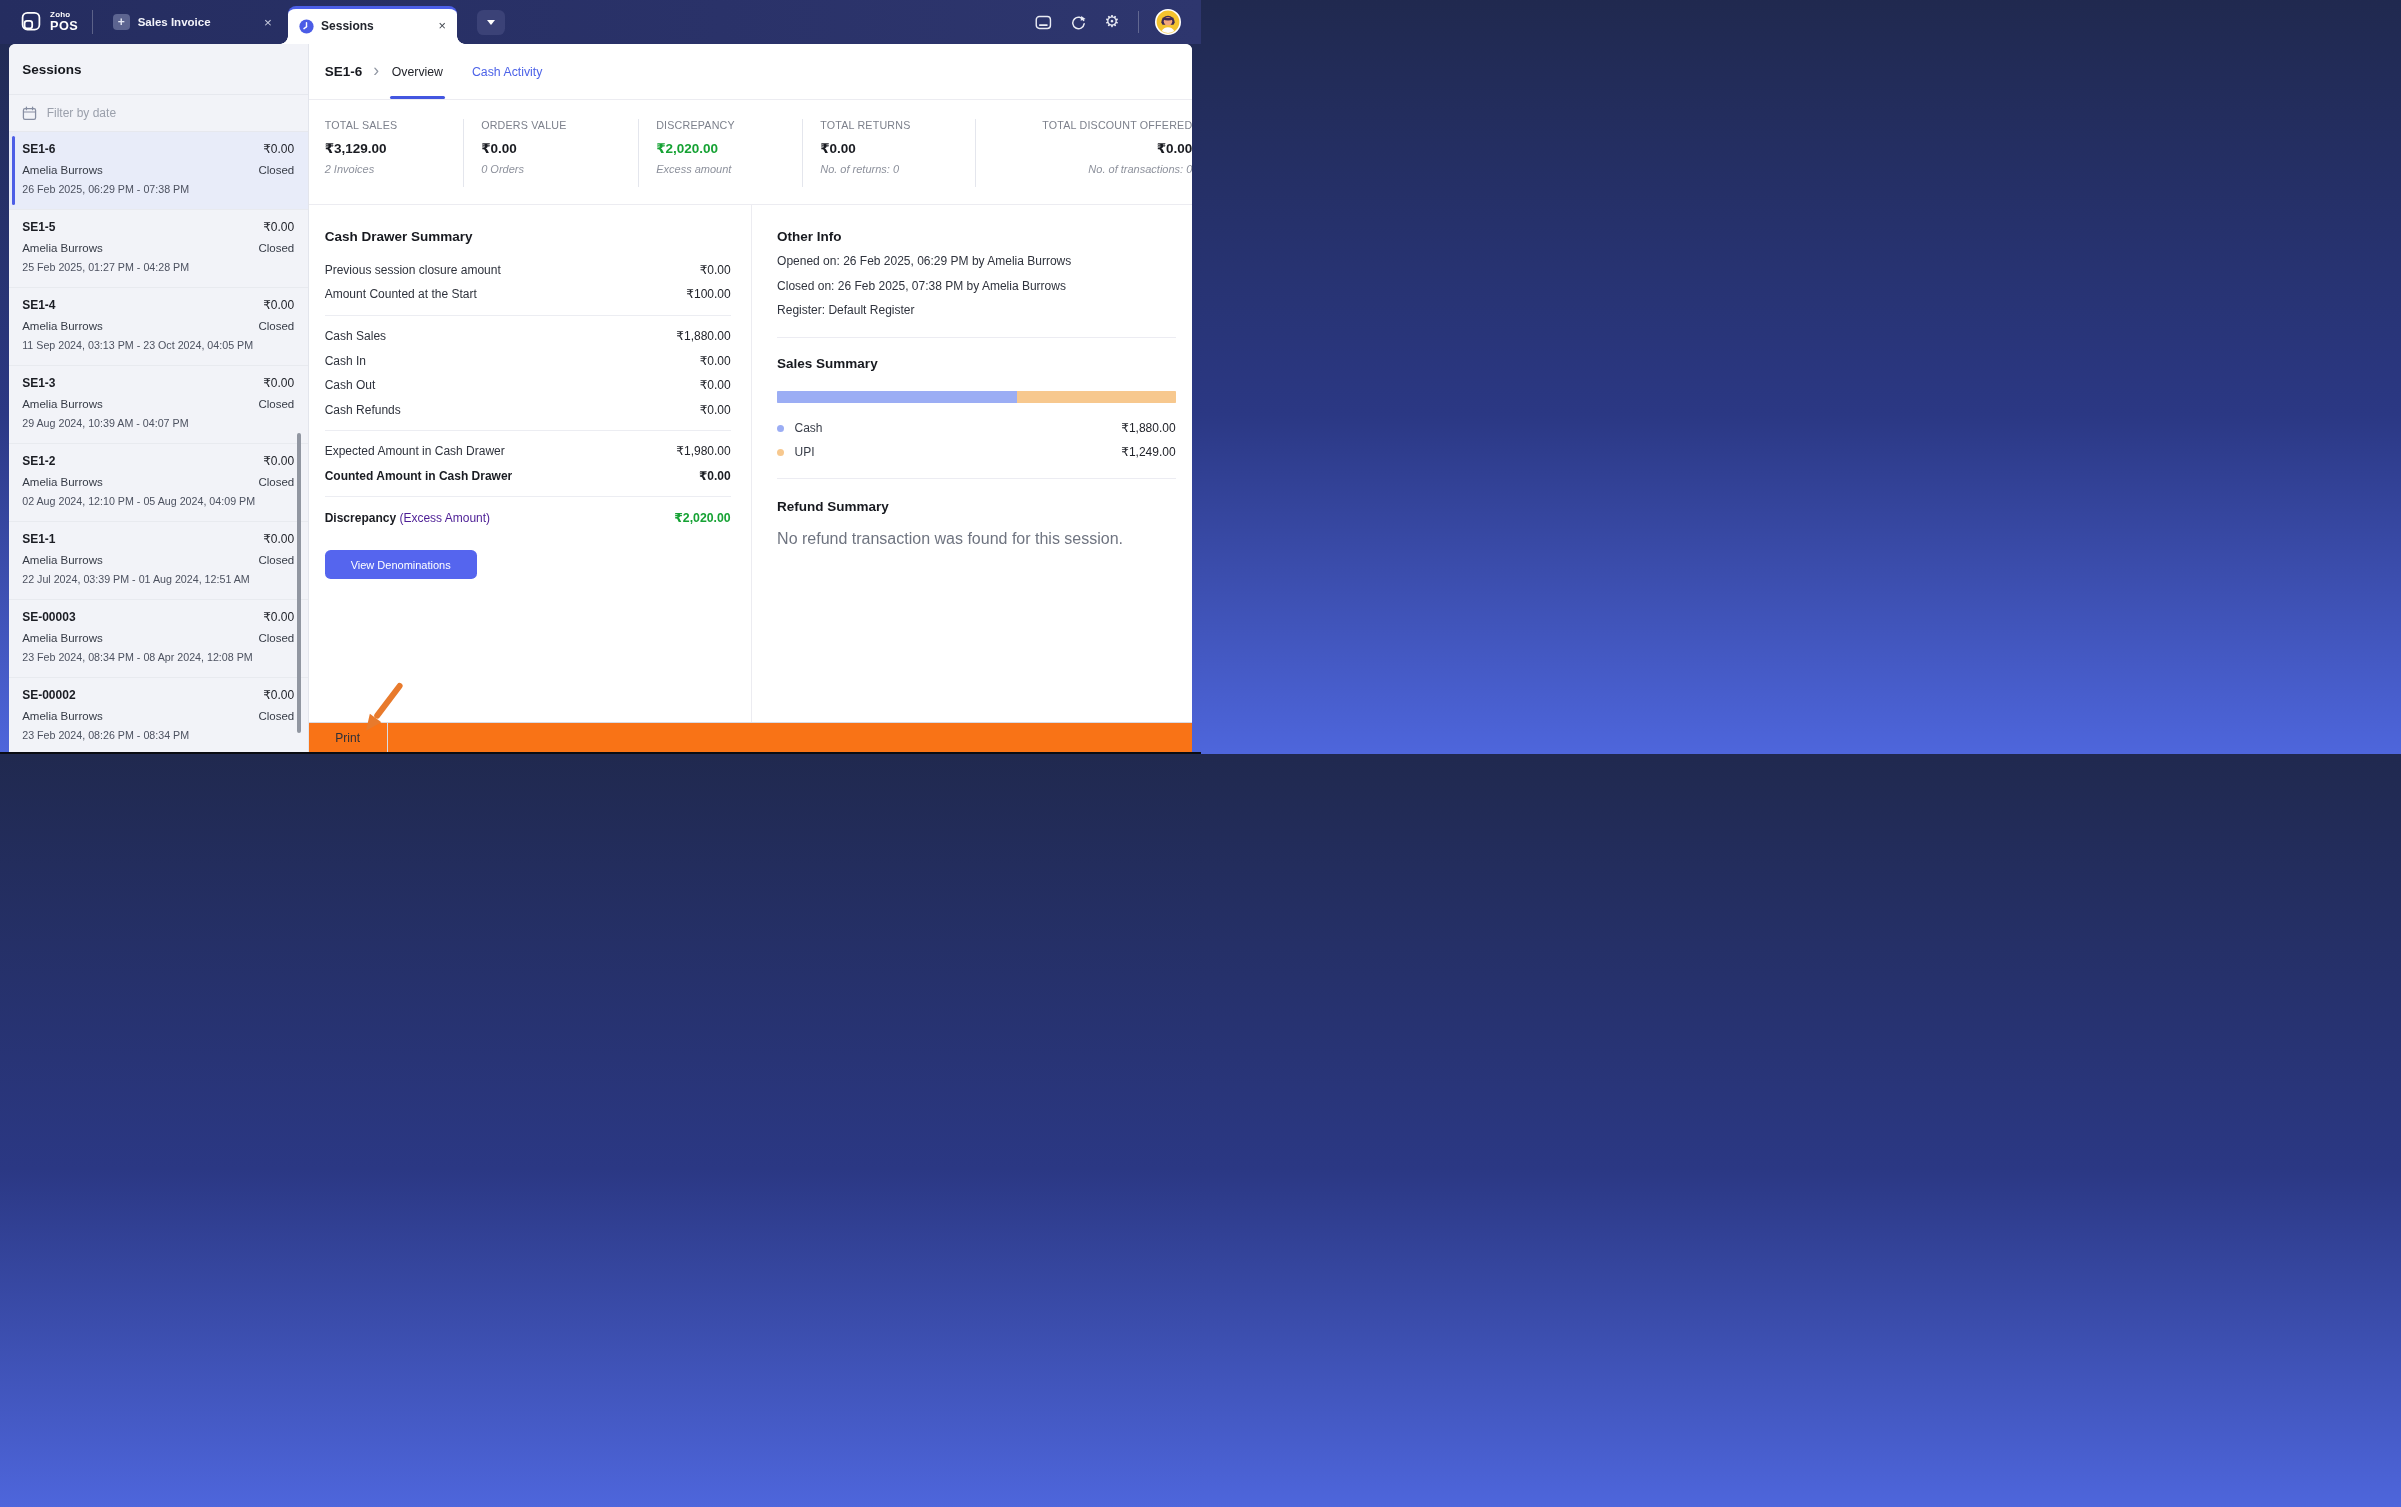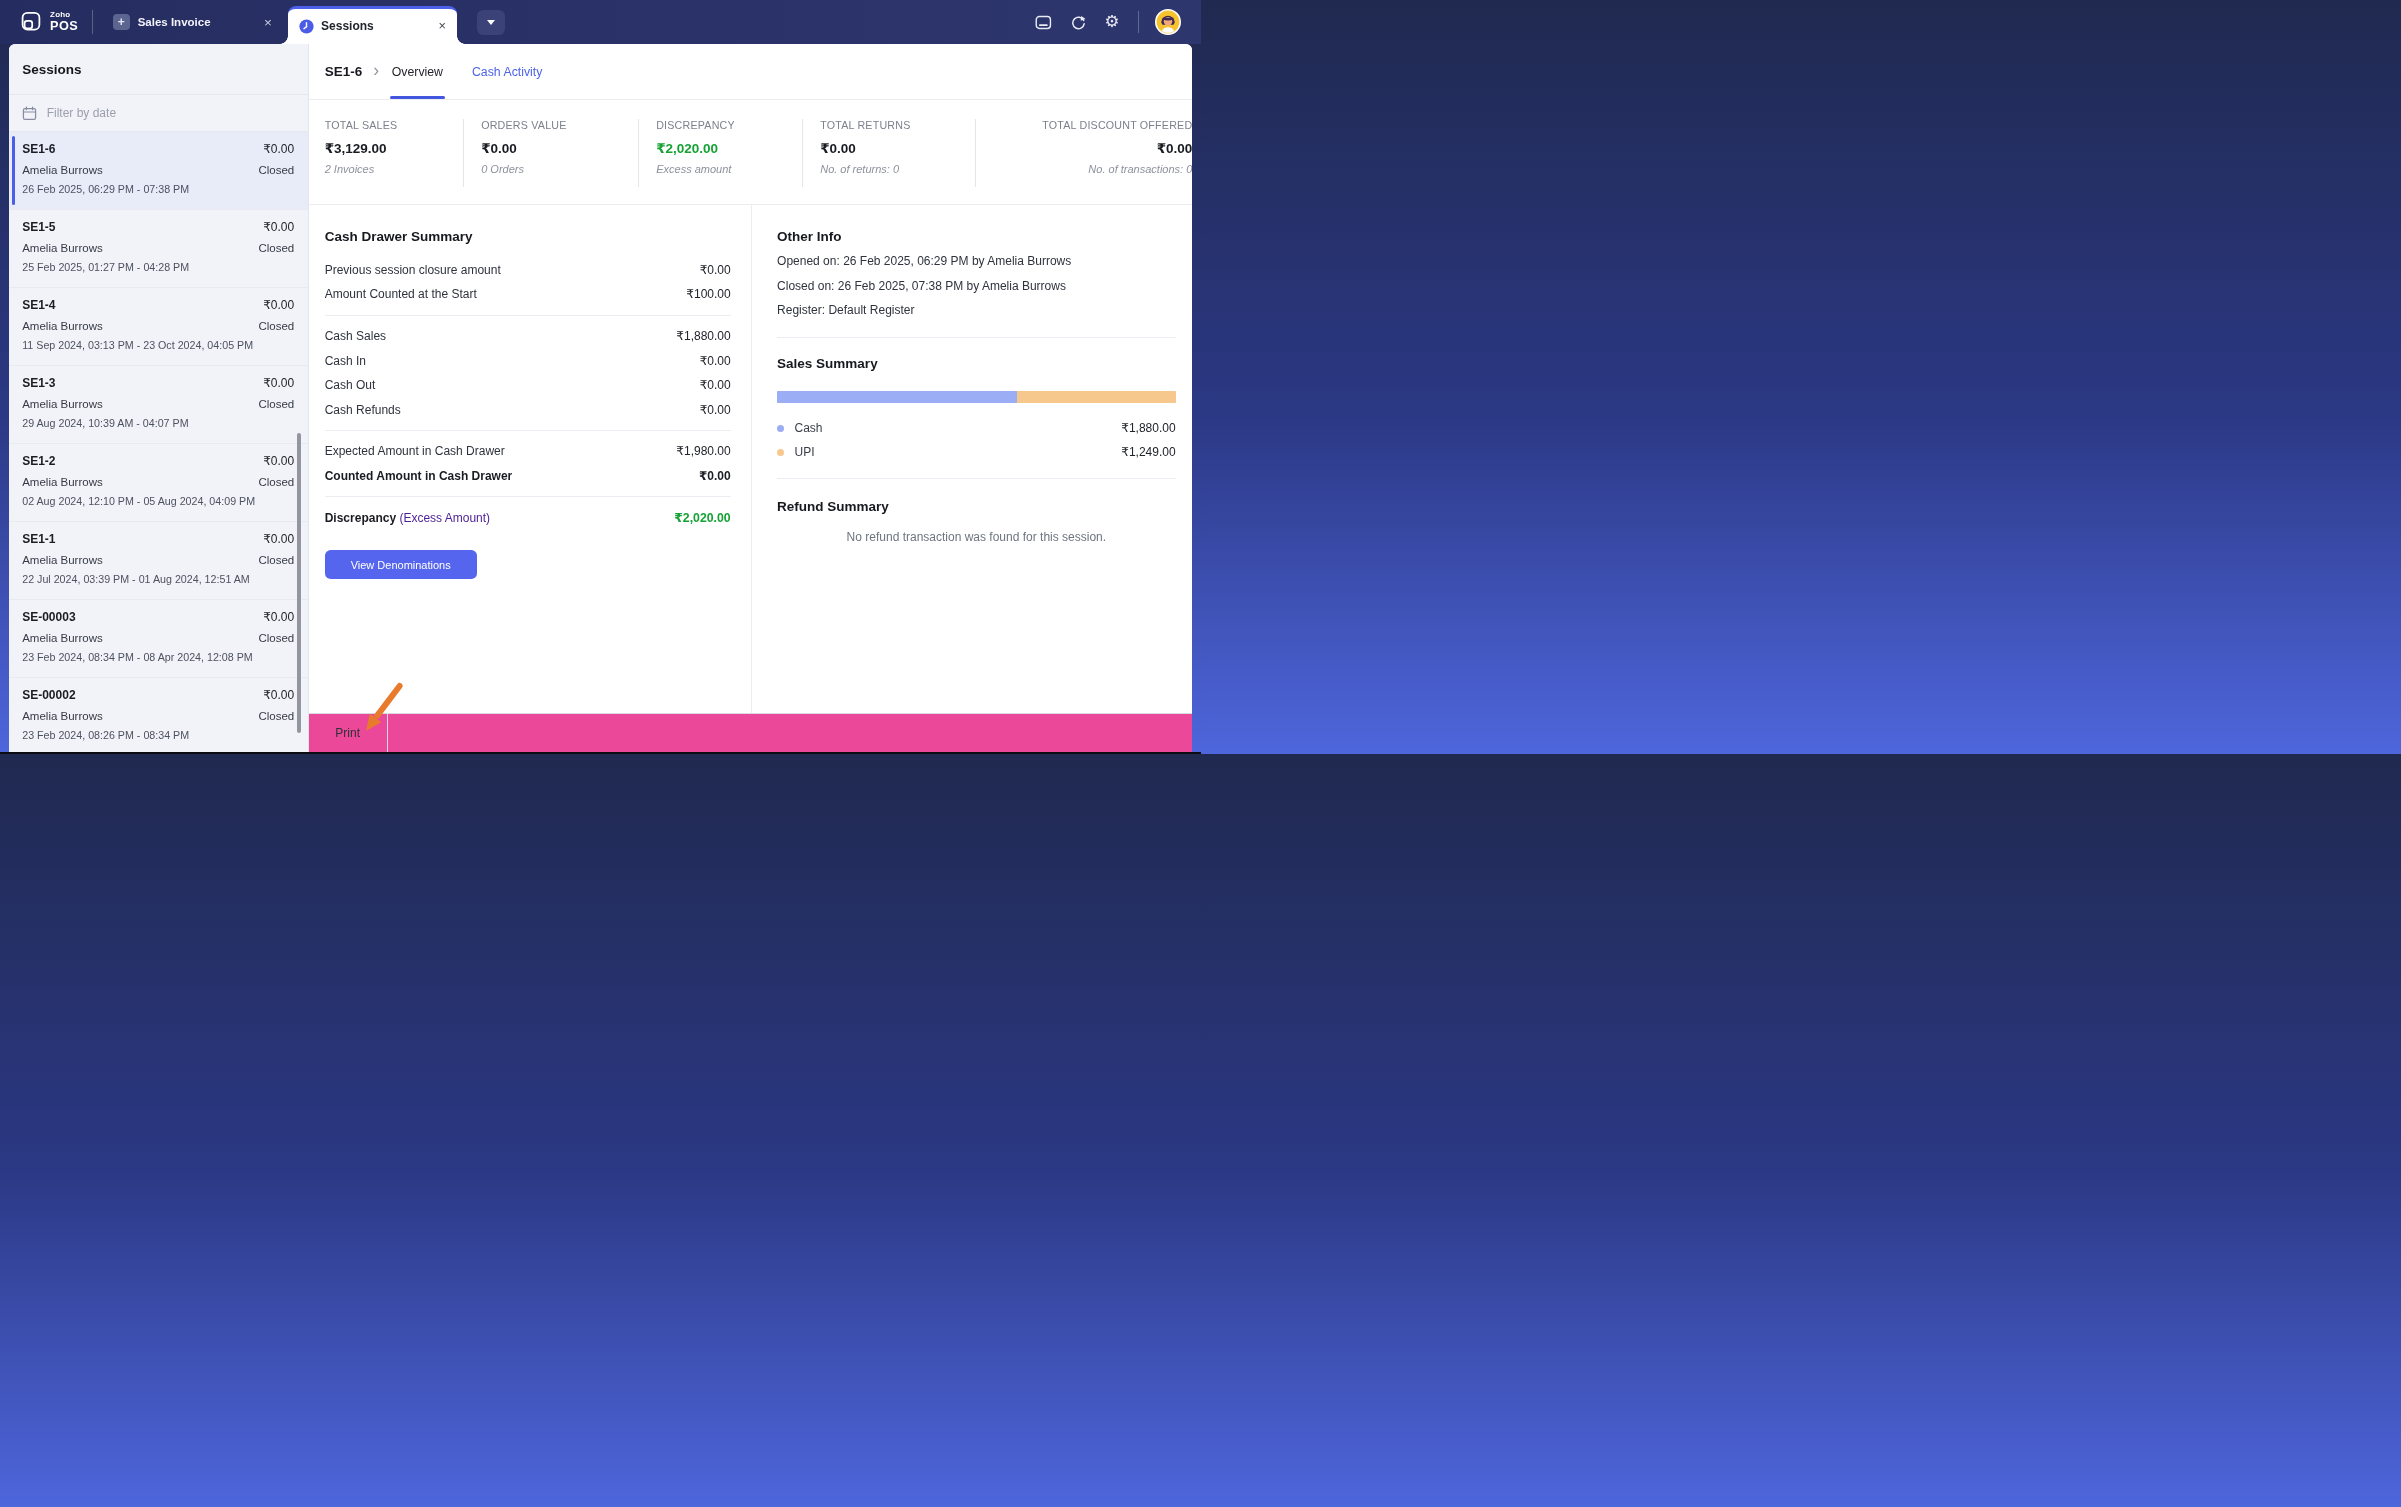--- a/index.html
+++ b/index.html
@@ -93,23 +93,23 @@
   .ss-title{margin-top:18px;}
   .ss-bar{margin-top:20.6px;height:12px;display:flex;overflow:hidden;border-radius:0.8px;}
   .ss-bar span{height:100%;}
   .legend{margin-top:18px;}
   .lg-row{display:flex;align-items:center;margin-top:10.3px;}
   .lg-row:first-child{margin-top:0;}
   .dot{width:7.1px;height:7.1px;border-radius:50%;flex:none;}
   .lg-name{font-size:12px;color:#383d48;margin-left:10.3px;}
   .lg-val{margin-left:auto;font-size:12px;color:#22242b;}
   .rf-title{margin-top:20px;}
-  .rf-msg{margin-top:16px;font-size:12px;color:#6f7480;text-align:center;}
-  
-  .footer{height:39px;border-top:0.8px solid #d9dbe3;background:#ec4899;display:flex;flex:none;}
+  .rf-msg{margin-top:16px;font-size:16px;color:#6f7480;}
+  
+  .footer{height:30px;border-top:0.8px solid #d9dbe3;background:#f97316;display:flex;flex:none;}
   .print-cell{width:79px;border-right:0.8px solid #d9dbe3;display:flex;align-items:center;justify-content:center;font-size:12px;color:#2d3039;cursor:pointer;}
   .arrow-anno{position:absolute;left:41px;top:634px;pointer-events:none;z-index:5;}
   .bottom-edge{position:absolute;left:0;right:0;bottom:0;height:2.4px;background:#0a0c12;}
 </style>
 </head>
 <body>
 
 <div class="topbar">
   <div class="logo">
     <svg width="24" height="24" viewBox="0 0 30 30">

